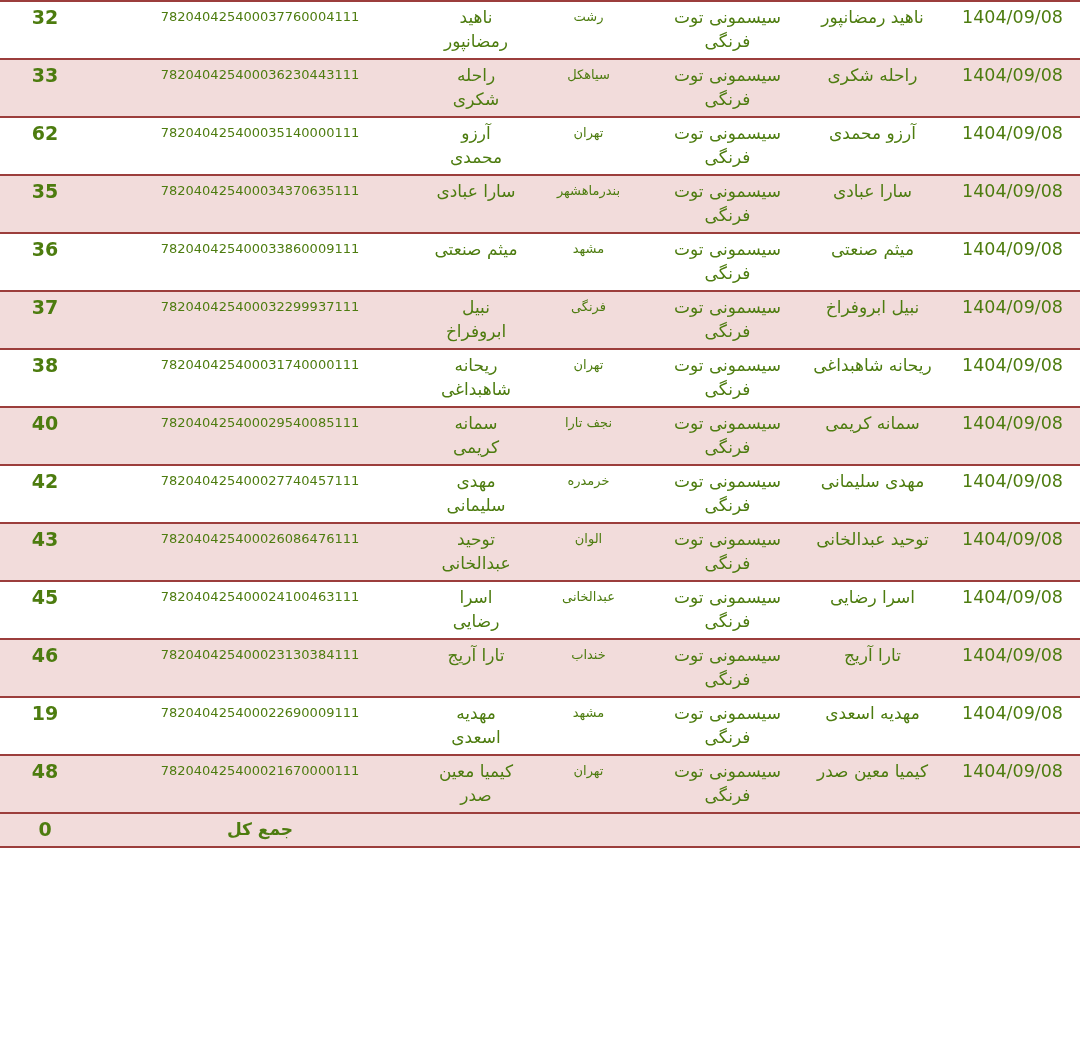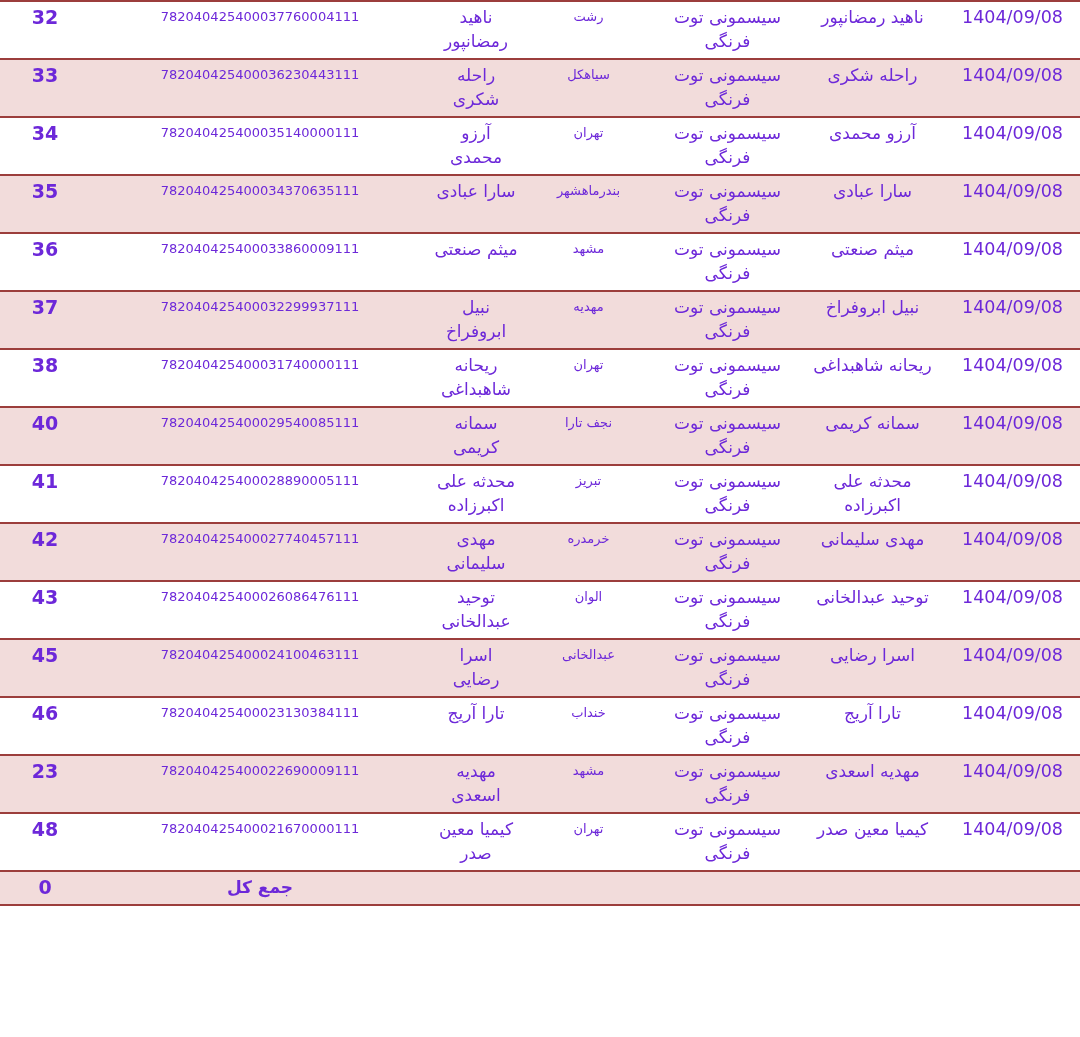--- a/index.html
+++ b/index.html
@@ -1,21 +1,21 @@
 <!DOCTYPE html>
 <html lang="fa"><head>
 <meta charset="utf-8">
 <style>
   html, body { margin: 0; padding: 0; background: #ffffff; }
   .page {
     width: 1080px; height: 1037px;
     background: #ffffff;
     overflow: hidden;
     font-family: "DejaVu Sans", sans-serif;
-    color: #6d28d9;
+    color: #4d7c0f;
   }
   table.report {
     width: 1080px;
     border-collapse: collapse;
     table-layout: fixed;
     border-top: 2px solid #9c3e3c;
   }
   table.report tr { border-bottom: 2px solid #9c3e3c; }
   table.report td {
     vertical-align: top;
@@ -69,21 +69,21 @@
         <tr>
     <td class="c-no num">33</td>
     <td class="c-code num">782040425400036230443111</td>
     <td class="c-name1 fa">راحله شکری</td>
     <td class="c-city fa">سیاهکل</td>
     <td class="c-prod fa">سیسمونی توت فرنگی</td>
     <td class="c-name2 fa">راحله شکری</td>
     <td class="c-date num">1404/09/08</td>
   </tr>
         <tr>
-    <td class="c-no num">34</td>
+    <td class="c-no num">62</td>
     <td class="c-code num">782040425400035140000111</td>
     <td class="c-name1 fa">آرزو محمدی</td>
     <td class="c-city fa">تهران</td>
     <td class="c-prod fa">سیسمونی توت فرنگی</td>
     <td class="c-name2 fa">آرزو محمدی</td>
     <td class="c-date num">1404/09/08</td>
   </tr>
         <tr>
     <td class="c-no num">35</td>
     <td class="c-code num">782040425400034370635111</td>
@@ -99,50 +99,41 @@
     <td class="c-name1 fa">میثم صنعتی</td>
     <td class="c-city fa">مشهد</td>
     <td class="c-prod fa">سیسمونی توت فرنگی</td>
     <td class="c-name2 fa">میثم صنعتی</td>
     <td class="c-date num">1404/09/08</td>
   </tr>
         <tr>
     <td class="c-no num">37</td>
     <td class="c-code num">782040425400032299937111</td>
     <td class="c-name1 fa">نبیل ابروفراخ</td>
-    <td class="c-city fa">مهدیه</td>
+    <td class="c-city fa">فرنگی</td>
     <td class="c-prod fa">سیسمونی توت فرنگی</td>
     <td class="c-name2 fa">نبیل ابروفراخ</td>
     <td class="c-date num">1404/09/08</td>
   </tr>
         <tr>
     <td class="c-no num">38</td>
     <td class="c-code num">782040425400031740000111</td>
     <td class="c-name1 fa">ریحانه شاهبداغی</td>
     <td class="c-city fa">تهران</td>
     <td class="c-prod fa">سیسمونی توت فرنگی</td>
     <td class="c-name2 fa">ریحانه شاهبداغی</td>
     <td class="c-date num">1404/09/08</td>
   </tr>
         <tr>
     <td class="c-no num">40</td>
     <td class="c-code num">782040425400029540085111</td>
     <td class="c-name1 fa">سمانه کریمی</td>
     <td class="c-city fa">نجف تارا</td>
     <td class="c-prod fa">سیسمونی توت فرنگی</td>
     <td class="c-name2 fa">سمانه کریمی</td>
-    <td class="c-date num">1404/09/08</td>
-  </tr>
-        <tr>
-    <td class="c-no num">41</td>
-    <td class="c-code num">782040425400028890005111</td>
-    <td class="c-name1 fa">محدثه علی اکبرزاده</td>
-    <td class="c-city fa">تبریز</td>
-    <td class="c-prod fa">سیسمونی توت فرنگی</td>
-    <td class="c-name2 fa">محدثه علی اکبرزاده</td>
     <td class="c-date num">1404/09/08</td>
   </tr>
         <tr>
     <td class="c-no num">42</td>
     <td class="c-code num">782040425400027740457111</td>
     <td class="c-name1 fa">مهدی سلیمانی</td>
     <td class="c-city fa">خرمدره</td>
     <td class="c-prod fa">سیسمونی توت فرنگی</td>
     <td class="c-name2 fa">مهدی سلیمانی</td>
     <td class="c-date num">1404/09/08</td>
@@ -168,21 +159,21 @@
         <tr>
     <td class="c-no num">46</td>
     <td class="c-code num">782040425400023130384111</td>
     <td class="c-name1 fa">تارا آریج</td>
     <td class="c-city fa">خنداب</td>
     <td class="c-prod fa">سیسمونی توت فرنگی</td>
     <td class="c-name2 fa">تارا آریج</td>
     <td class="c-date num">1404/09/08</td>
   </tr>
         <tr>
-    <td class="c-no num">23</td>
+    <td class="c-no num">19</td>
     <td class="c-code num">782040425400022690009111</td>
     <td class="c-name1 fa">مهدیه اسعدی</td>
     <td class="c-city fa">مشهد</td>
     <td class="c-prod fa">سیسمونی توت فرنگی</td>
     <td class="c-name2 fa">مهدیه اسعدی</td>
     <td class="c-date num">1404/09/08</td>
   </tr>
         <tr>
     <td class="c-no num">48</td>
     <td class="c-code num">782040425400021670000111</td>

